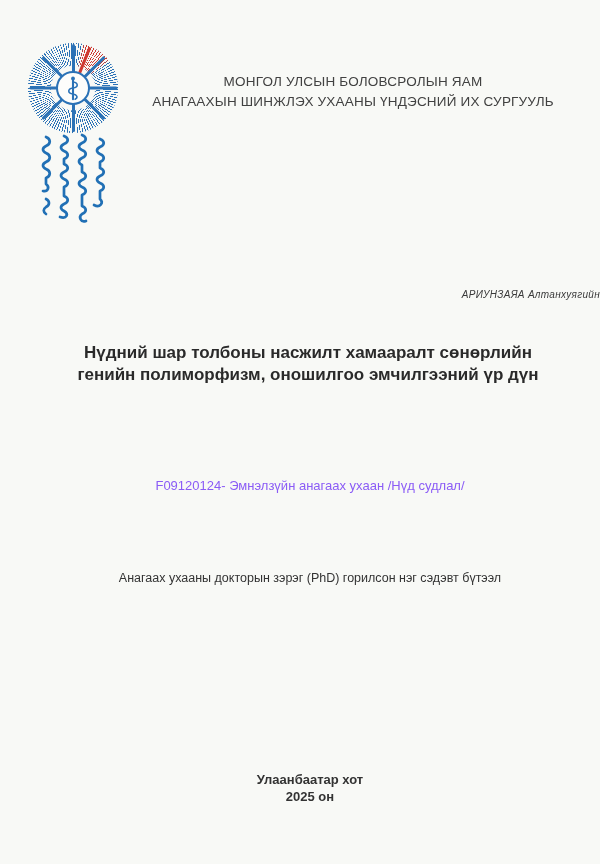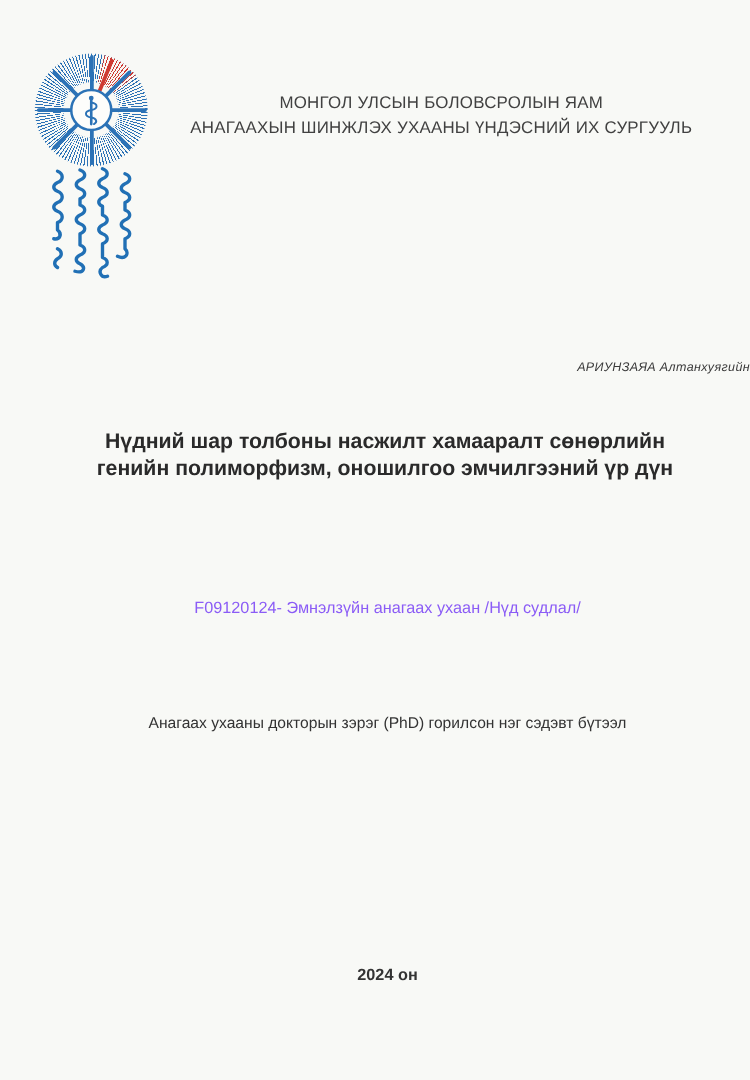--- a/index.html
+++ b/index.html
@@ -112,16 +112,17 @@
 
   <div class="author">АРИУНЗАЯА Алтанхуягийн</div>
 
   <div class="title">Нүдний шар толбоны насжилт хамааралт сөнөрлийн генийн полиморфизм, оношилгоо эмчилгээний үр дүн</div>
 
   <div class="program">F09120124- Эмнэлзүйн анагаах ухаан /Нүд судлал/</div>
 
   <div class="degree">Анагаах ухааны докторын зэрэг (PhD) горилсон нэг сэдэвт бүтээл</div>
 
   <div class="footer">
-    <div>2024 он</div>
+    <div>Улаанбаатар хот</div>
+    <div>2025 он</div>
   </div>
 
 </div>
 
 </body></html>

